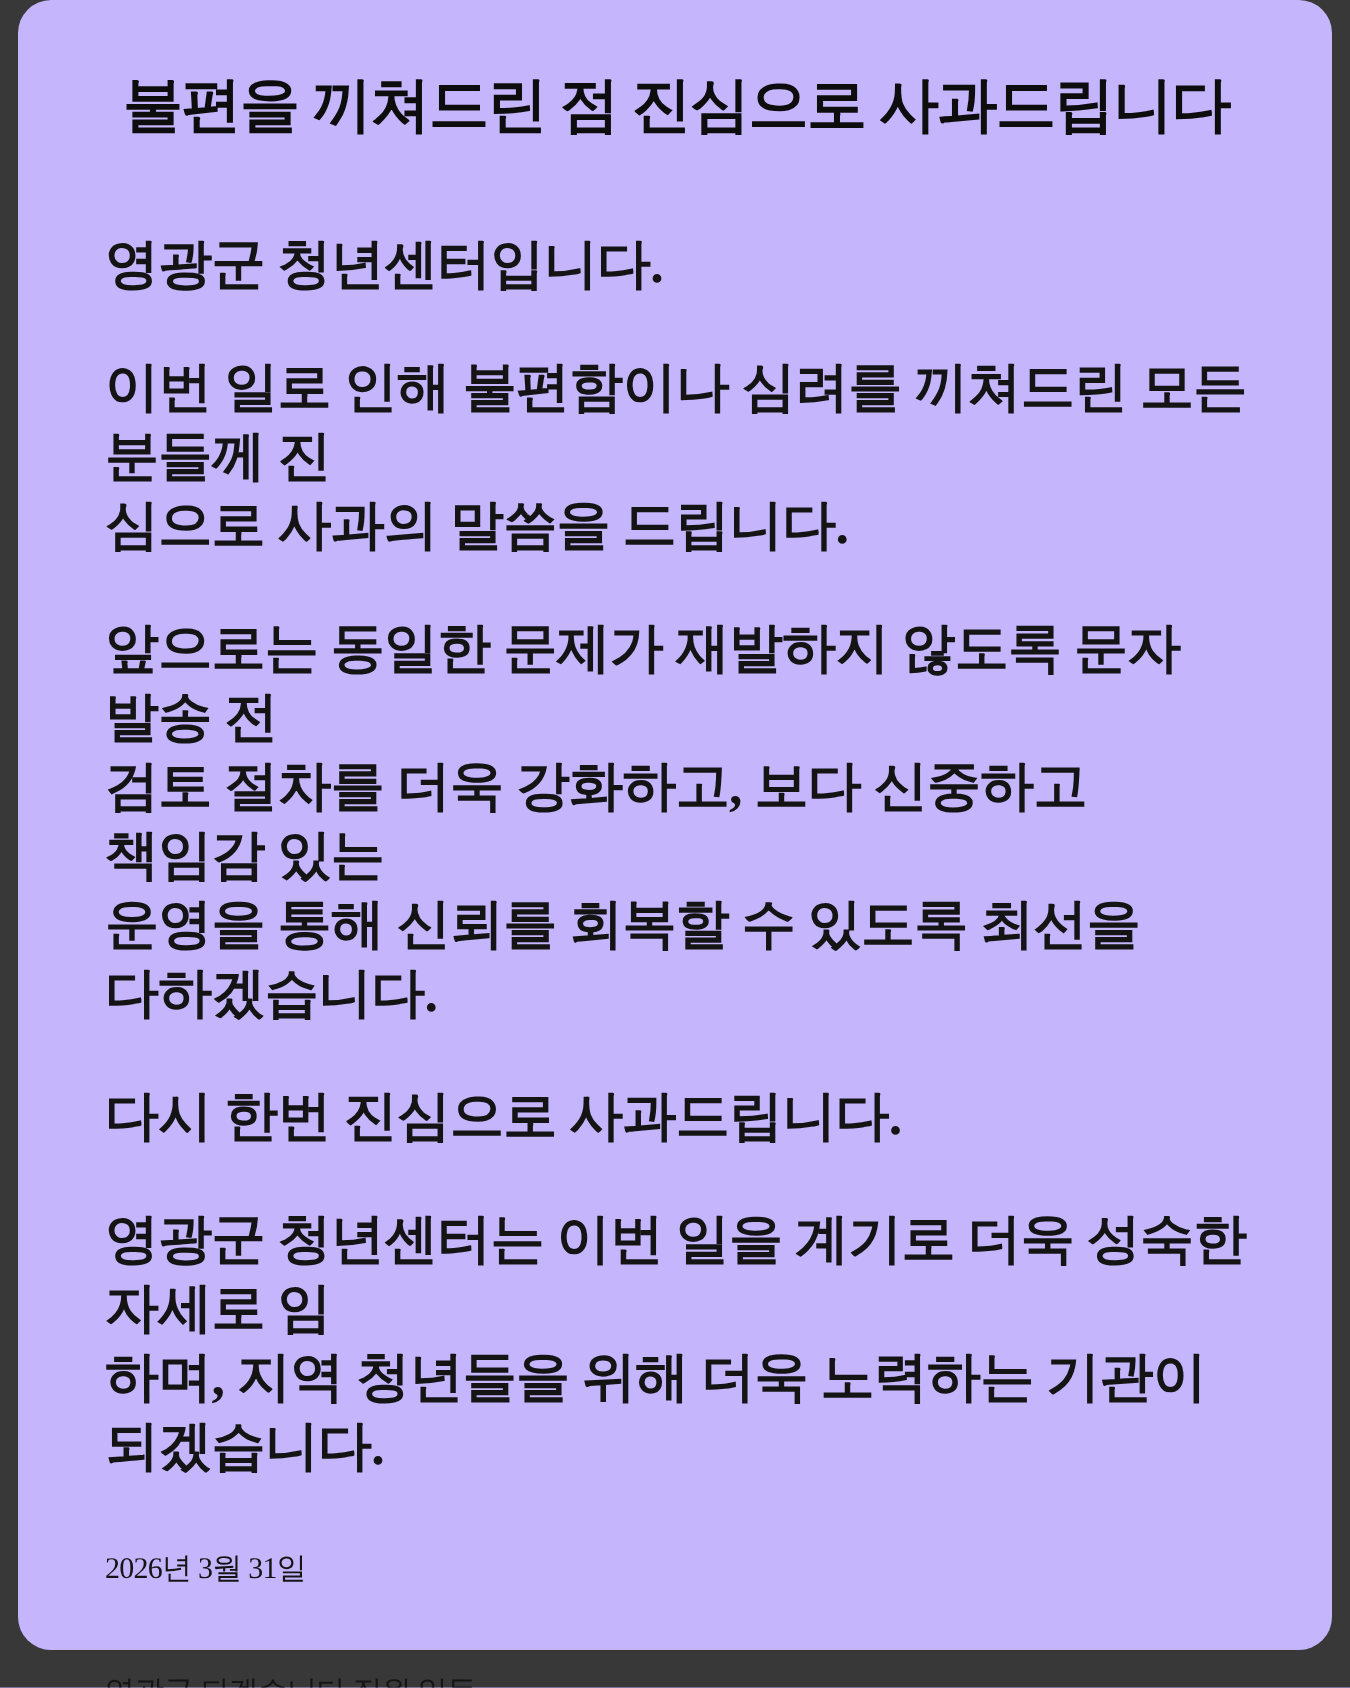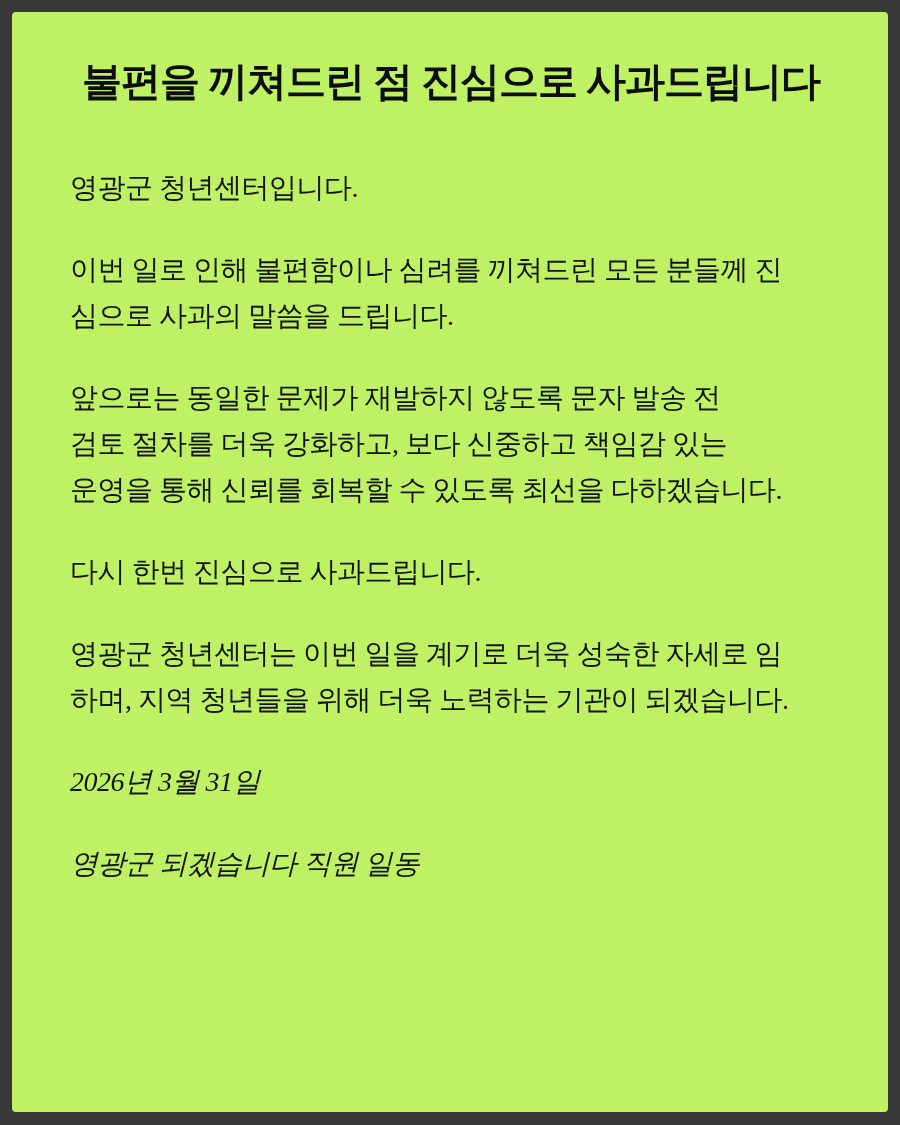--- a/index.html
+++ b/index.html
@@ -10,55 +10,55 @@
     width: 900px;
     height: 1125px;
     background: #383838;
     font-family: "Liberation Serif", "DejaVu Serif", serif;
     position: relative;
     overflow: hidden;
   }
   .card {
     position: absolute;
     left: 12px;
-    top: 12px;
+    top: 0;
     width: 876px;
     height: 1100px;
-    background: #bef264;
-    border-radius: 4px;
+    background: #c4b5fd;
+    border-radius: 22px;
     box-sizing: border-box;
     padding: 40px 56px 40px 58px;
     color: #111111;
   }
   .notice-title {
     font-size: 40px;
     font-weight: 700;
     text-align: center;
     margin: 5px 0 58px 0;
     line-height: 1.25;
     letter-spacing: -1px;
     color: #0d0d0d;
     white-space: nowrap;
   }
   .notice-paragraph {
-    font-size: 28px;
+    font-size: 36px;
     line-height: 46px;
     margin: 0 0 36px 0;
     white-space: pre-line;
     word-break: keep-all;
     letter-spacing: -0.5px;
     color: #141414;
+    font-weight: bold;
   }
   .notice-date, .notice-signature {
-    font-size: 28px;
+    font-size: 20px;
     line-height: 46px;
     margin: 0 0 36px 0;
     letter-spacing: -0.5px;
     color: #141414;
-    font-style: italic;
   }
 </style>
 </head>
 <body>
 
 <div class="card">
   <h1 class="notice-title">불편을 끼쳐드린 점 진심으로 사과드립니다</h1>
 
   <p class="notice-paragraph">영광군 청년센터입니다.</p>
 

